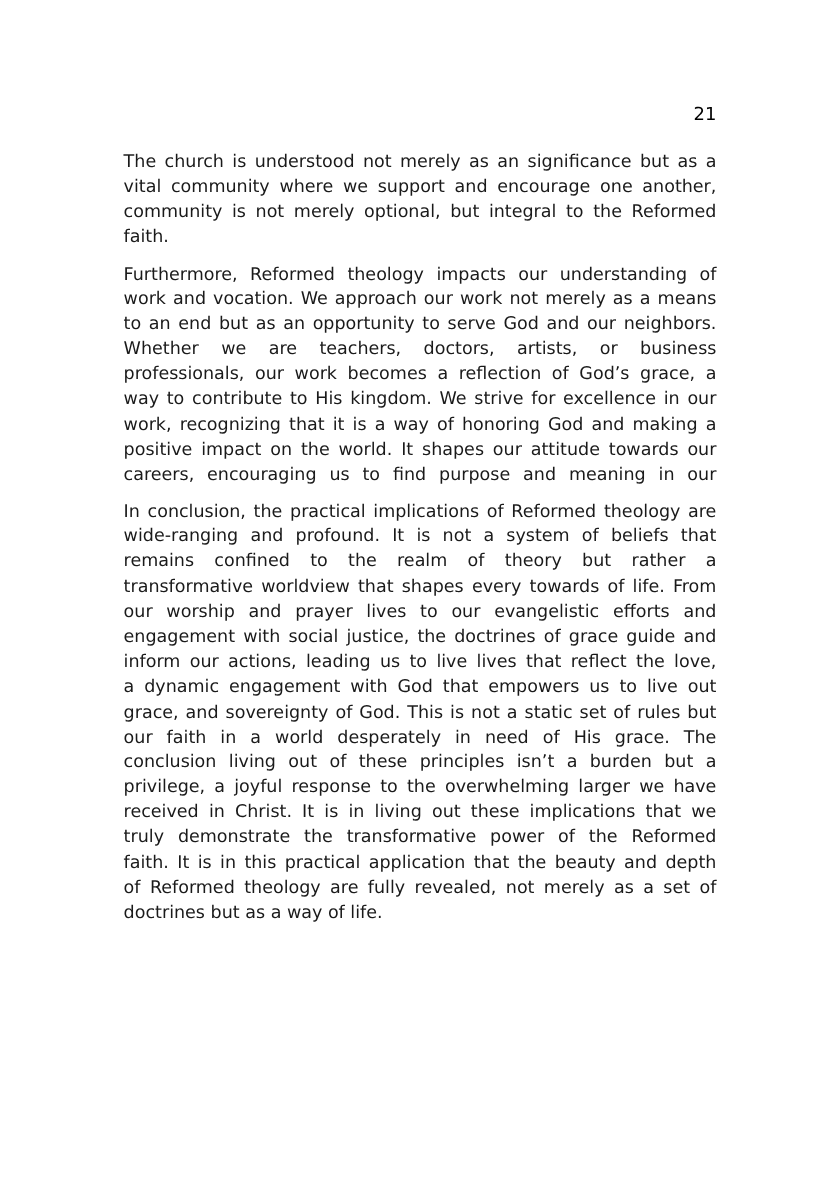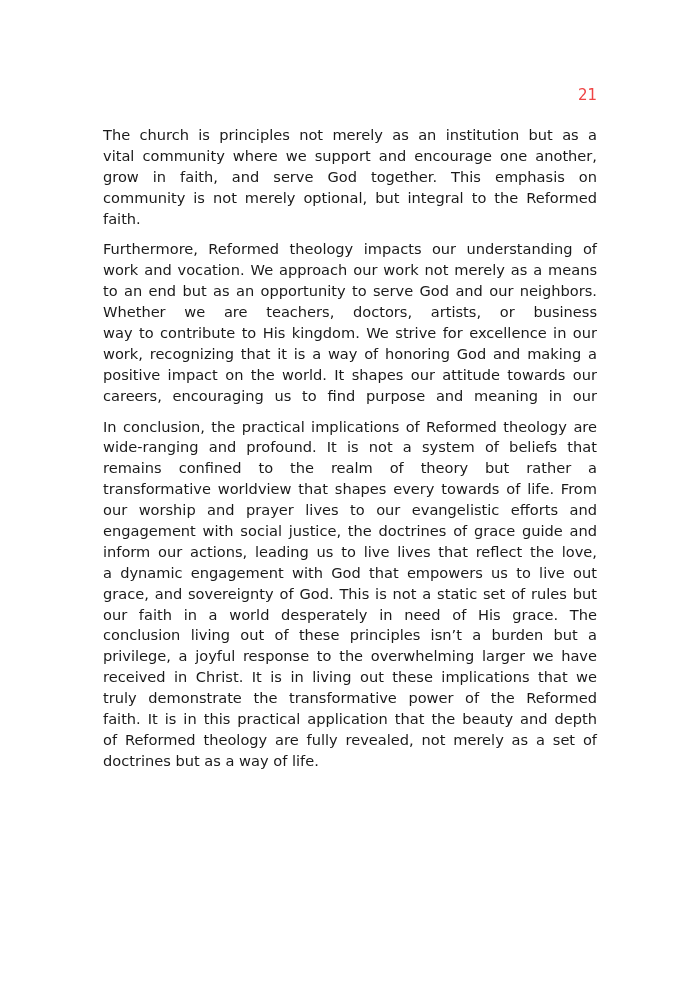--- a/index.html
+++ b/index.html
@@ -14,21 +14,21 @@
       overflow: hidden;
       font-family: "DejaVu Sans", sans-serif;
       color: #1a1a1a;
     }
     .page-number {
       position: absolute;
       top: 86px;
       right: 102px;
       font-size: 15px;
       line-height: 18px;
-      color: #ef4444;
+      color: #000000;
     }
     .content {
       position: absolute;
       left: 103px;
       top: 125px;
       width: 494px;
     }
     .para {
       margin: 0 0 10px 0;
       font-size: 14.6px;
@@ -45,32 +45,32 @@
       text-align-last: left;
     }
   </style>
 </head>
 <body>
 
 <div class="page-number">21</div>
 
 <div class="content">
   <p class="para">
-    <span class="line">The church is principles not merely as an institution but as a</span>
+    <span class="line">The church is understood not merely as an significance but as a</span>
     <span class="line">vital community where we support and encourage one another,</span>
-    <span class="line">grow in faith, and serve God together. This emphasis on</span>
     <span class="line">community is not merely optional, but integral to the Reformed</span>
     <span class="line last">faith.</span>
   </p>
 
   <p class="para">
     <span class="line">Furthermore, Reformed theology impacts our understanding of</span>
     <span class="line">work and vocation. We approach our work not merely as a means</span>
     <span class="line">to an end but as an opportunity to serve God and our neighbors.</span>
     <span class="line">Whether we are teachers, doctors, artists, or business</span>
+    <span class="line">professionals, our work becomes a reflection of God’s grace, a</span>
     <span class="line">way to contribute to His kingdom. We strive for excellence in our</span>
     <span class="line">work, recognizing that it is a way of honoring God and making a</span>
     <span class="line">positive impact on the world. It shapes our attitude towards our</span>
     <span class="line">careers, encouraging us to find purpose and meaning in our</span>
   </p>
 
   <p class="para">
     <span class="line">In conclusion, the practical implications of Reformed theology are</span>
     <span class="line">wide-ranging and profound. It is not a system of beliefs that</span>
     <span class="line">remains confined to the realm of theory but rather a</span>

